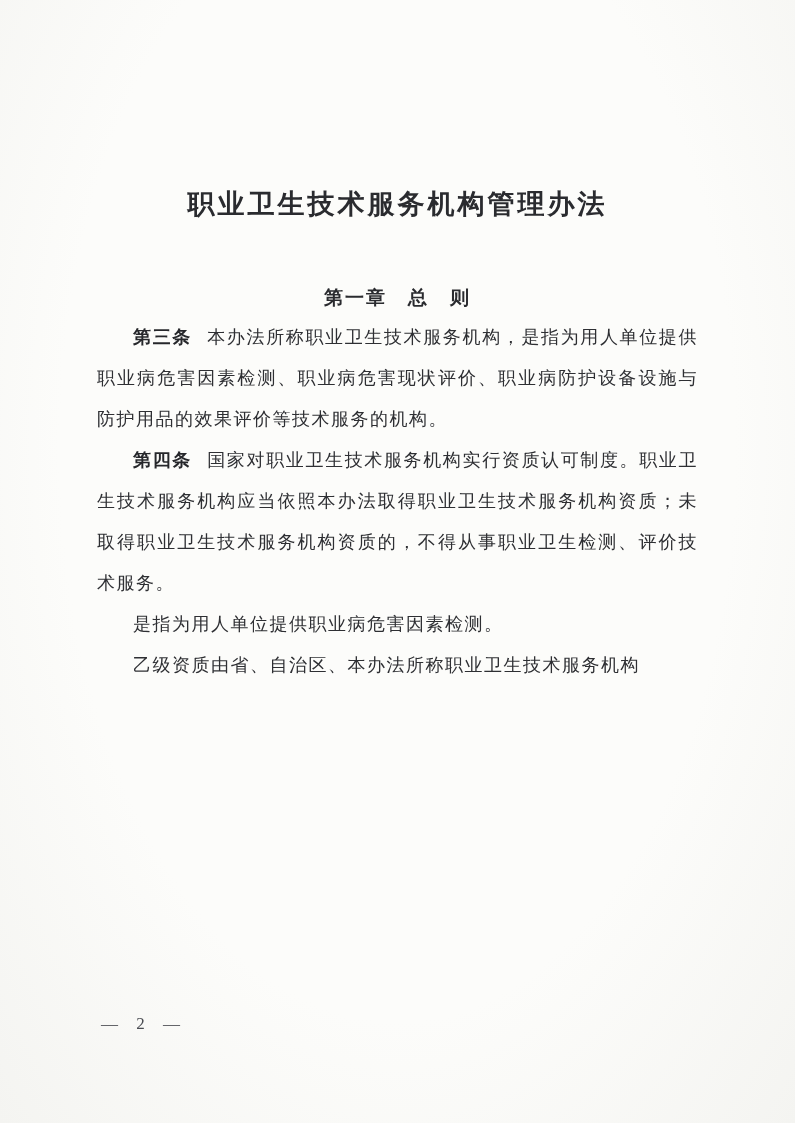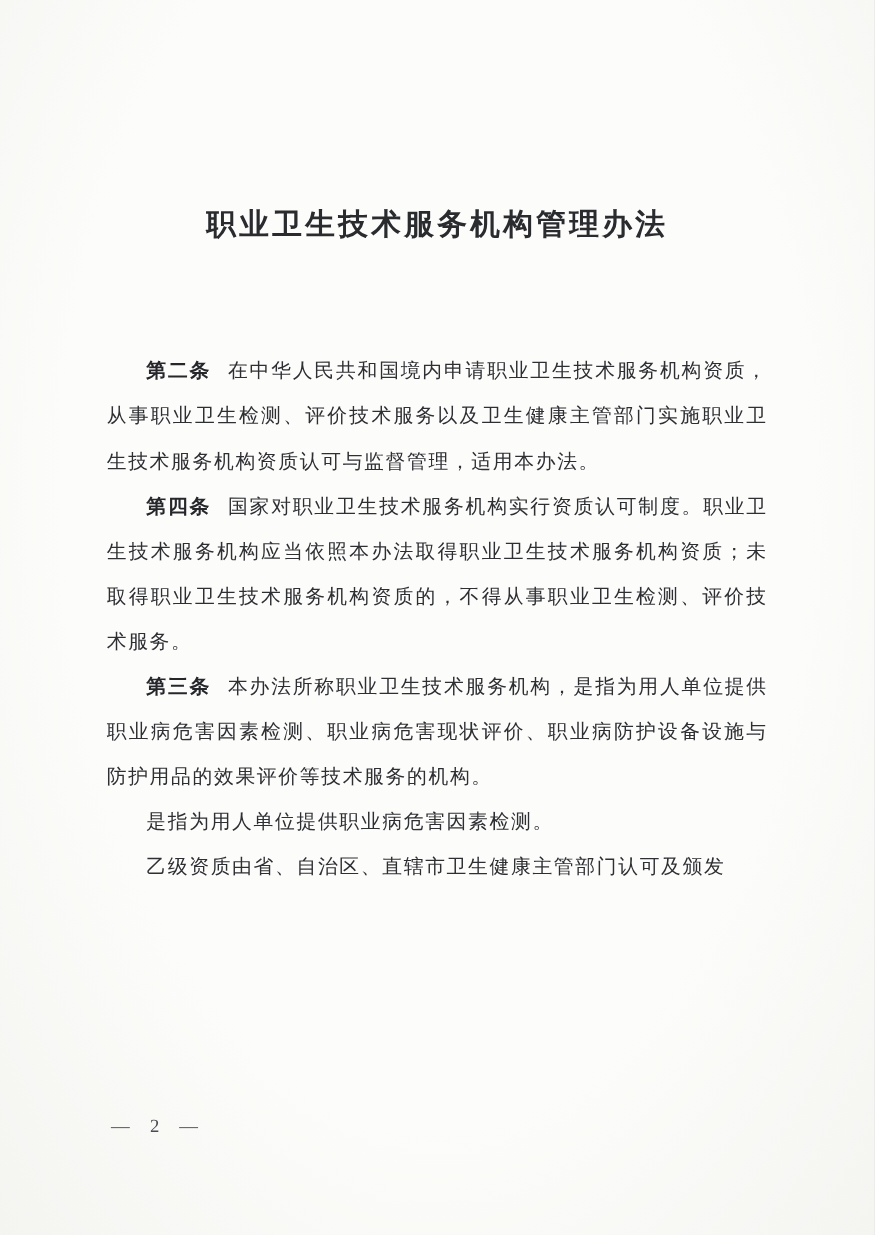--- a/index.html
+++ b/index.html
@@ -74,23 +74,23 @@
     letter-spacing: 7px;
     color: #4a4c52;
   }
 </style>
 </head>
 <body>
 
 <div class="page">
   <h1 class="doc-title">职业卫生技术服务机构管理办法</h1>
 
+  <h2 class="chapter-heading">第一章　总　则</h2>
 
   <div class="doc-body">
-      <p class="para"><span class="article-label">第二条</span><span>在中华人民共和国境内申请职业卫生技术服务机构资质，从事职业卫生检测、评价技术服务以及卫生健康主管部门实施职业卫生技术服务机构资质认可与监督管理，适用本办法。</span></p>
+      <p class="para"><span class="article-label">第三条</span><span>本办法所称职业卫生技术服务机构，是指为用人单位提供职业病危害因素检测、职业病危害现状评价、职业病防护设备设施与防护用品的效果评价等技术服务的机构。</span></p>
       <p class="para"><span class="article-label">第四条</span><span>国家对职业卫生技术服务机构实行资质认可制度。职业卫生技术服务机构应当依照本办法取得职业卫生技术服务机构资质；未取得职业卫生技术服务机构资质的，不得从事职业卫生检测、评价技术服务。</span></p>
-      <p class="para"><span class="article-label">第三条</span><span>本办法所称职业卫生技术服务机构，是指为用人单位提供职业病危害因素检测、职业病危害现状评价、职业病防护设备设施与防护用品的效果评价等技术服务的机构。</span></p>
       <p class="para"><span>是指为用人单位提供职业病危害因素检测。</span></p>
-      <p class="para"><span>乙级资质由省、自治区、直辖市卫生健康主管部门认可及颁发</span></p>
+      <p class="para"><span>乙级资质由省、自治区、本办法所称职业卫生技术服务机构</span></p>
     </div>
 
   <div class="page-number">— 2 —</div>
 </div>
 
 </body></html>

